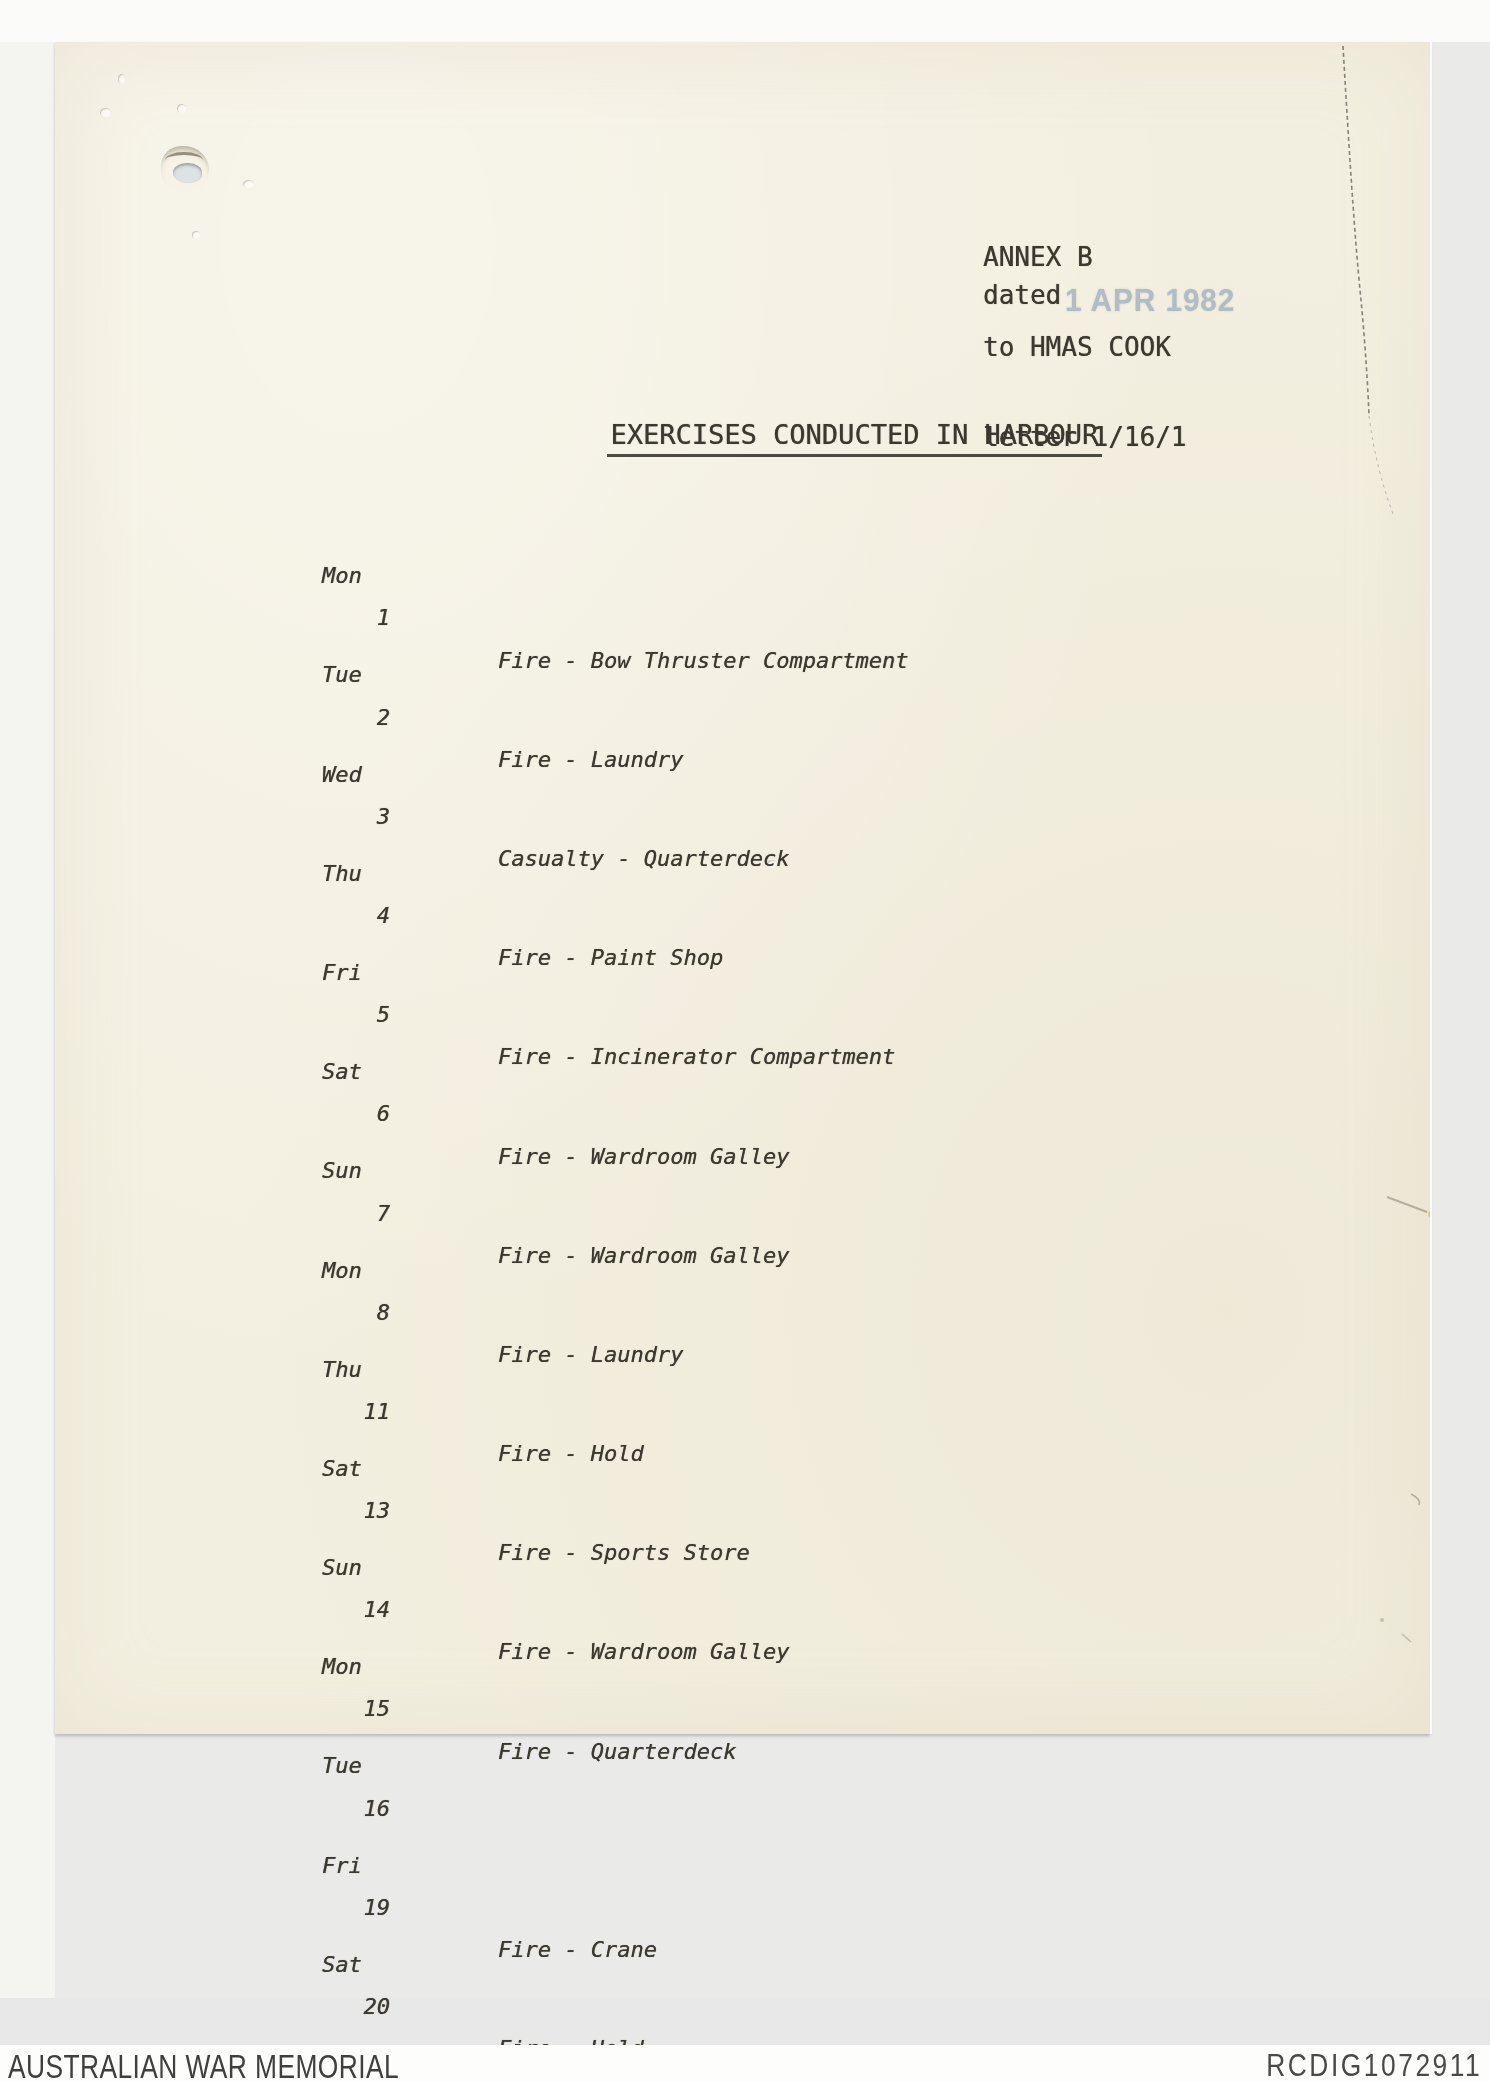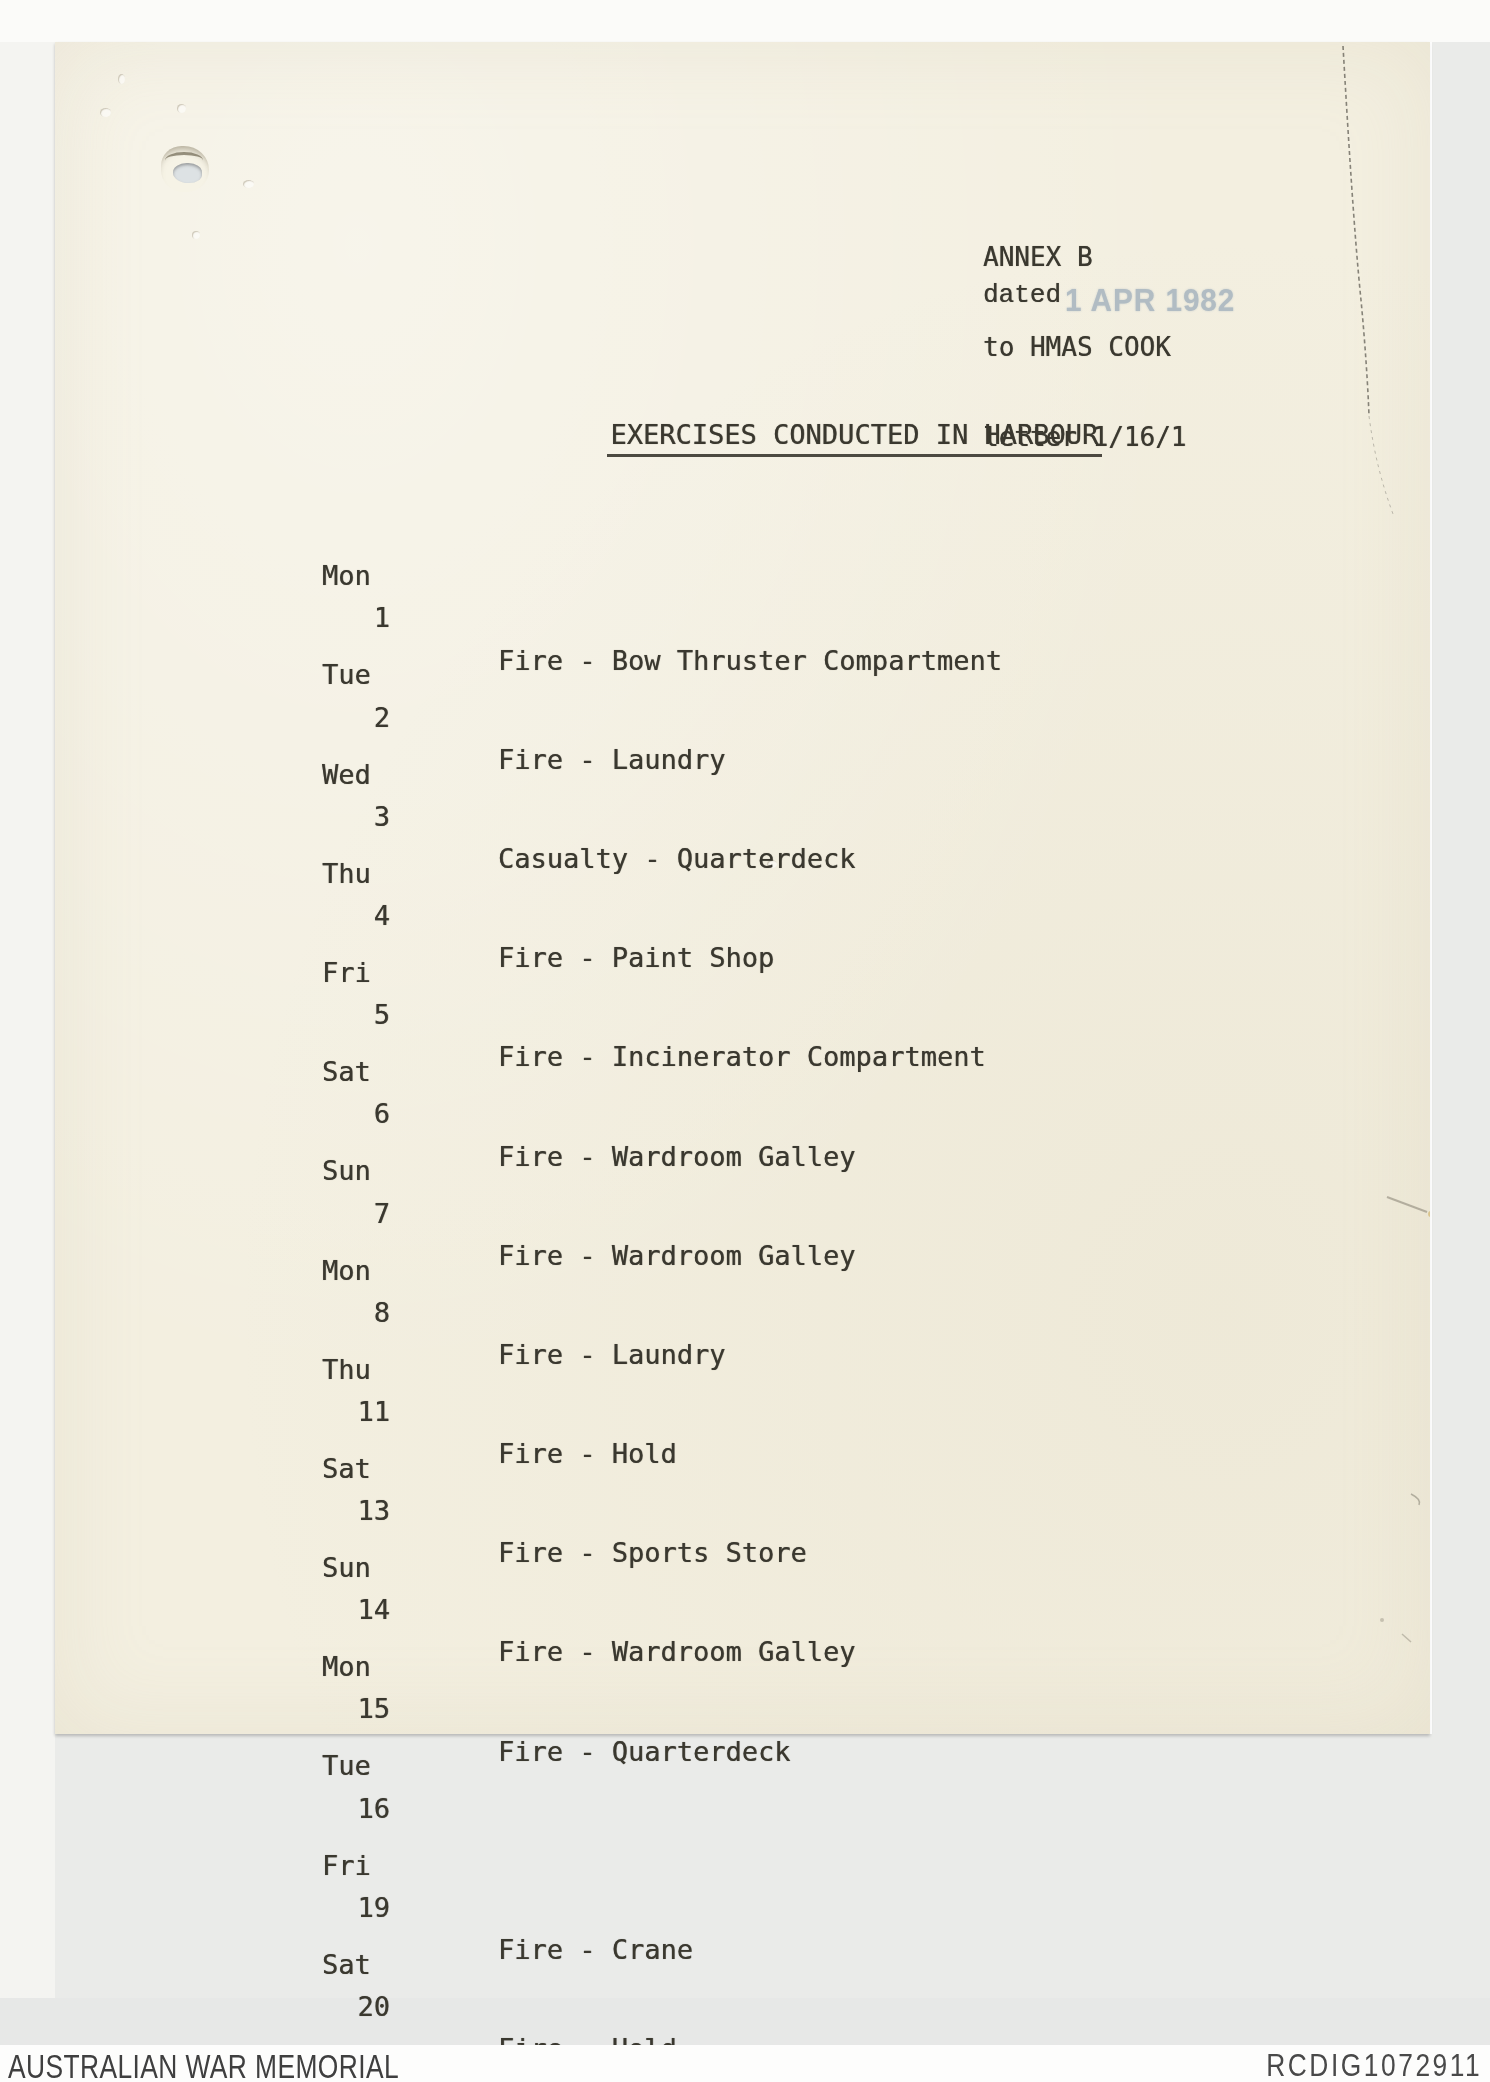--- a/index.html
+++ b/index.html
@@ -14,29 +14,29 @@
          background:#f3efe0;
          background-image:
            radial-gradient(ellipse at 22% 12%, rgba(255,255,255,0.35), rgba(255,255,255,0) 55%),
            radial-gradient(ellipse at 85% 75%, rgba(212,202,172,0.16), rgba(212,202,172,0) 60%);
          box-shadow:2px 0 0 rgba(255,255,255,0.85), 0 2px 3px rgba(0,0,0,0.22),
                     inset 0 0 90px rgba(200,190,160,0.20);}
   
   .tw{color:#3a382f;text-shadow:0.4px 0.4px 0 rgba(58,56,47,0.45), 0 0 0.8px rgba(58,56,47,0.55);
       white-space:pre;}
   .annex{position:absolute;left:928px;top:140px;font-size:26px;line-height:30px;}
-  .dated{position:absolute;left:928px;top:237px;font-size:26px;line-height:32px;font-family:Liberation Mono, monospace;}
+  .dated{position:absolute;left:928px;top:237px;font-size:26px;line-height:32px;}
   .stamp{position:absolute;left:1010px;top:240px;font-family:"Liberation Sans",sans-serif;
          font-size:32px;font-weight:bold;letter-spacing:1px;color:#aab7c0;opacity:0.9;
          transform:scaleX(0.93);transform-origin:left top;
          text-shadow:0 0 2px rgba(170,183,192,0.75);white-space:pre;}
   .doc-title{position:absolute;left:454px;top:352px;font-size:27px;line-height:1;}
   .doc-title .title-text{border-bottom:3px solid rgba(52,50,42,0.88);padding:0 4px 4px;}
   .exercise-list{position:absolute;left:267px;top:433px;width:960px;}
-  .exercise-row{position:relative;height:42.2px;line-height:42.2px;font-size:27px;}
+  .exercise-row{position:relative;height:42.2px;line-height:42.2px;font-size:22px;font-style:italic;}
   .exercise-row .day{position:absolute;left:0;}
   .exercise-row .num{position:absolute;left:14px;width:54px;text-align:right;}
   .exercise-row .desc{position:absolute;left:176px;}
   
   .creases{position:absolute;left:0;top:0;width:1375px;height:1956px;pointer-events:none;}
   .punch-flap{position:absolute;left:106px;top:104px;width:48px;height:46px;
               background:#f6f3e6;border-radius:45% 55% 50% 50%;
               box-shadow:inset 0 7px 7px -4px rgba(120,110,85,0.55);}
   .punch-arc{position:absolute;left:110px;top:110px;width:38px;height:14px;
              border-top:3px solid rgba(90,82,60,0.6);border-radius:50%;}

